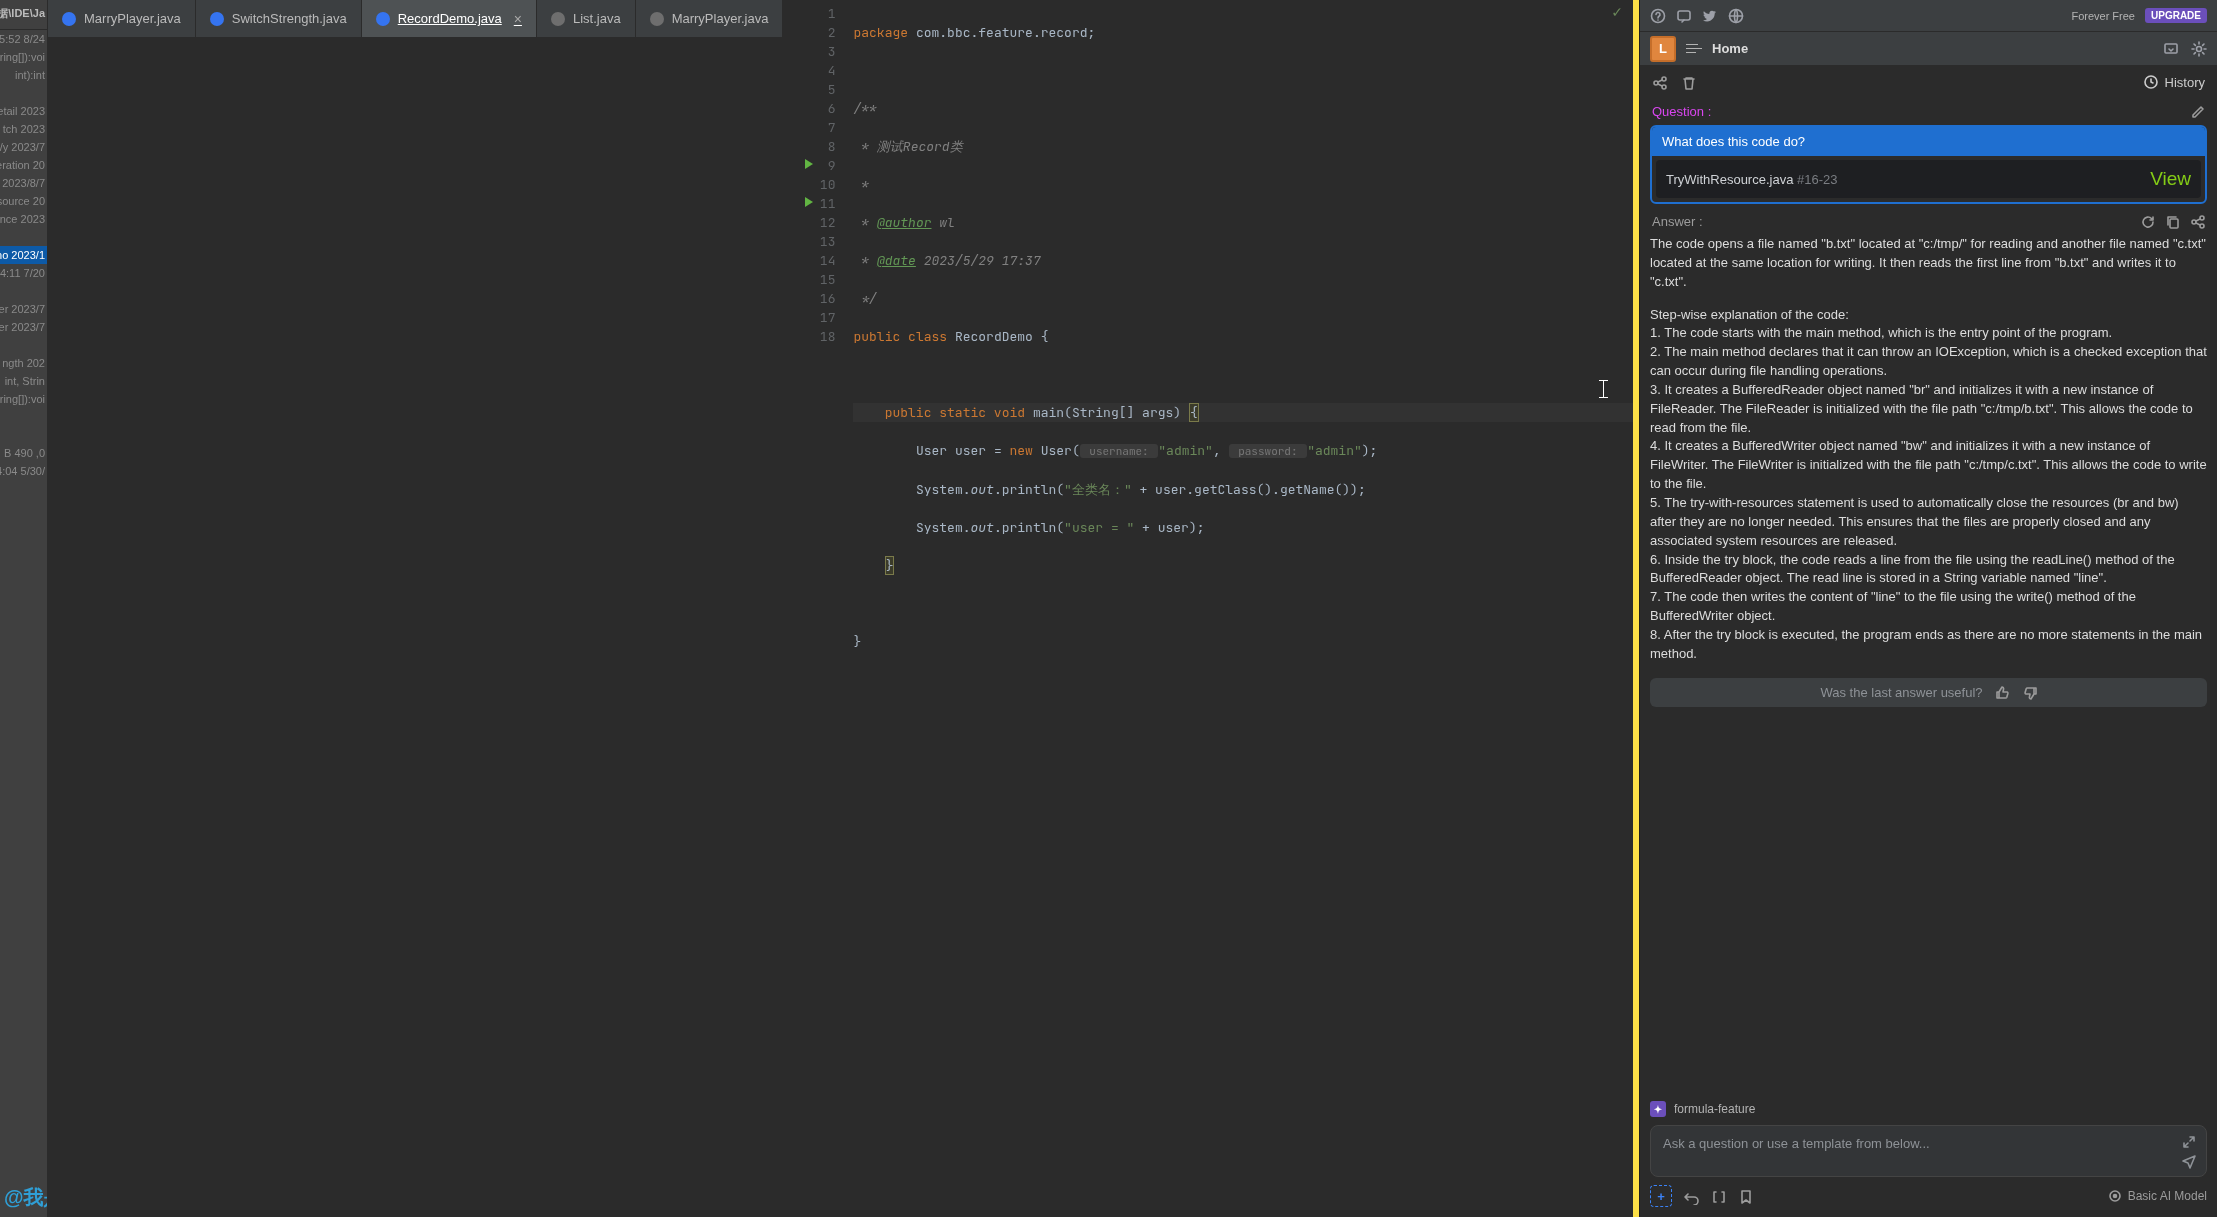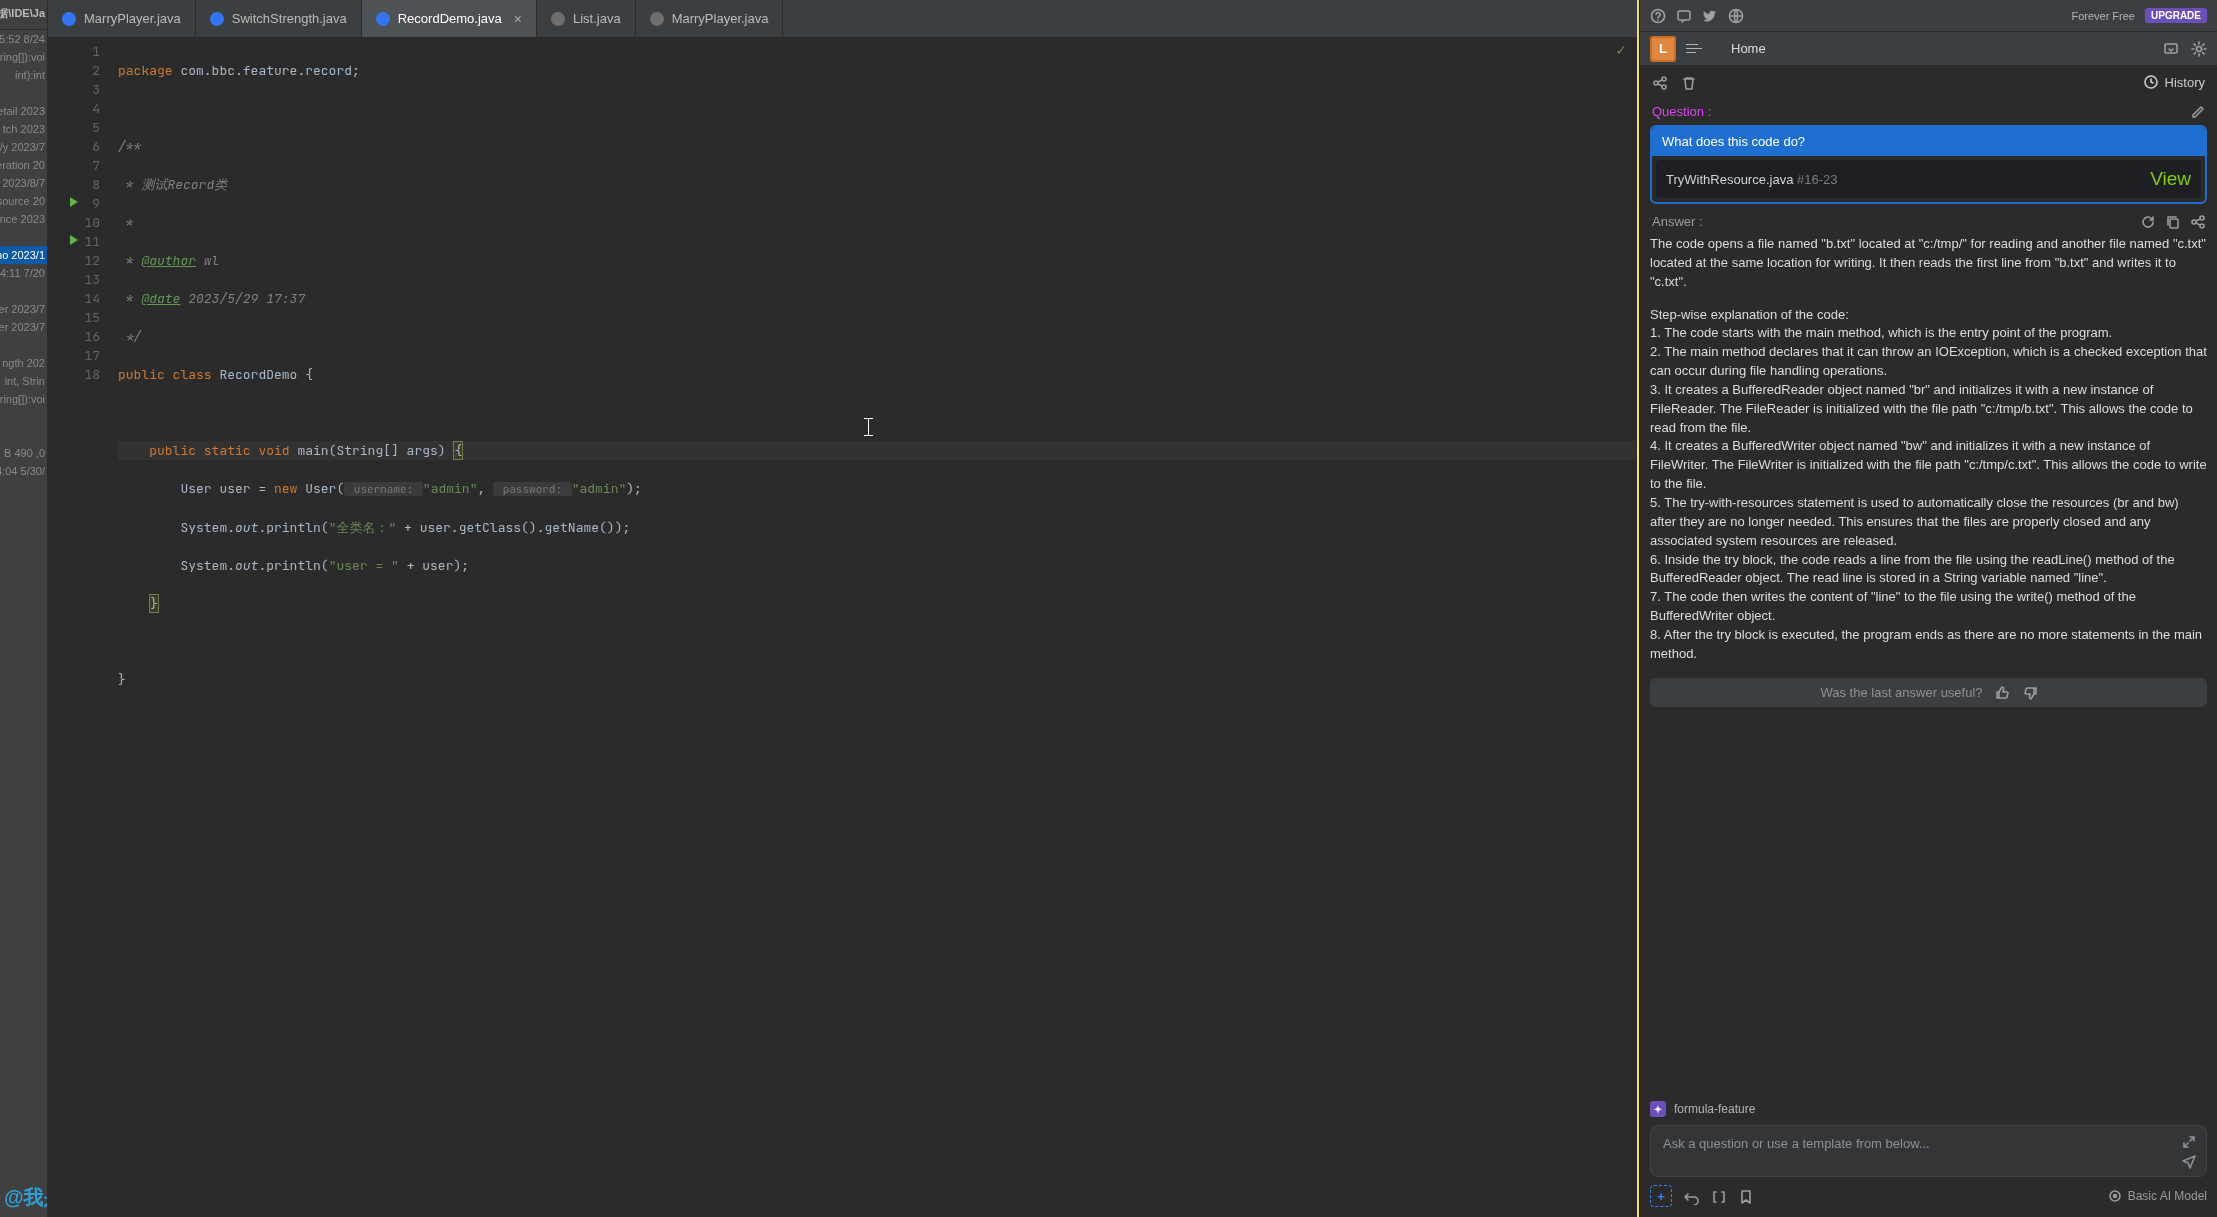--- a/index.html
+++ b/index.html
@@ -9,27 +9,27 @@
   
   .structure-panel {
     width: 48px; flex: 0 0 48px; background: #404040; border-right: 1px solid #2b2b2b;
     overflow: hidden; position: relative; color: #808080; font-size: 11px;
   }
   .structure-panel .row { white-space: nowrap; padding: 3px 2px; direction: rtl; text-align: right; color:#8a8a8a;}
   .structure-panel .row.sel { background:#0d5aa7; color:#fff; }
   .structure-panel .watermark { position: absolute; bottom: 6px; left: 4px; color:#2f9fd6; font-weight:bold; font-size:20px; direction:ltr; white-space:nowrap;}
 
   
-  .editor-area { flex: 1 1 auto; display: flex; flex-direction: column; min-width: 0; border-right:2px solid #fde047;justify-content:flex-end;}
+  .editor-area { flex: 1 1 auto; display: flex; flex-direction: row; min-width: 0; border-right:6px solid #fde047;justify-content:flex-end;}
   .tabs { display: flex; background: #3c3f41; height: 38px; align-items: stretch; border-bottom: 1px solid #2b2b2b; }
   .tab {
     display: flex; align-items: center; padding: 0 14px; gap: 8px; color: #bbb;
     border-right: 1px solid #2b2b2b; font-size: 13px; cursor: default;
   }
-  .tab.active { background: #4e5254; color: #fff; }
+  .tab.active { background: #4e5254; color: #fff; text-decoration: underline; }
   .tab .filetype-icon { width: 14px; height: 14px; border-radius: 50%; display:inline-block;}
   .ft-java { background:#3574f0; }
   .ft-other { background:#6e6e6e; border-radius:2px;}
   .tab .close { color:#aaa; font-size:14px; margin-left:4px;}
 
   .editor-body { flex:1; display:flex; overflow:hidden; position:relative; }
   .gutter { width:60px; background:#2b2b2b; text-align:right; padding:4px 8px 4px 4px; color:#606366; font-family: "JetBrains Mono","Consolas",monospace; font-size:13px; line-height:19px; user-select:none;}
   .gutter .ln { height:19px; position:relative;}
   .gutter .run { position:absolute; left:18px; top:3px; width:0; height:0; border-top:5px solid transparent; border-bottom:5px solid transparent; border-left:8px solid #62b543;}
   .code { flex:1; padding:4px 0 4px 10px; font-family:"JetBrains Mono","Consolas",monospace; font-size:13px; line-height:19px; white-space:pre; color:#a9b7c6; overflow:hidden; position:relative;}
@@ -50,21 +50,21 @@
   .assistant { width:578px; flex:0 0 578px; background:#2b2b2b; display:flex; flex-direction:column; border-left:1px solid #1e1e1e;justify-content:center;}
   .assistant-top { height:32px; background:#3c3f41; display:flex; align-items:center; padding:0 10px; gap:10px; border-bottom:1px solid #2b2b2b;}
   .assistant-top .spacer{flex:1;}
   .top-icon{width:16px;height:16px;color:#9da0a8; display:flex; align-items:center; justify-content:center;}
   .top-icon svg{width:16px;height:16px;stroke:#9da0a8;fill:none;stroke-width:1.5;}
   .forever{color:#b3b3b3;font-size:11px;}
   .upgrade{background:#6b4fbb;color:#fff;font-size:10px;padding:2px 6px;border-radius:3px;font-weight:bold;}
 
   .assistant-header{height:34px; background:#3c3f41; display:flex; align-items:center; padding:0 10px; gap:10px; border-bottom:1px solid #2b2b2b;}
   .avatar-l{width:26px;height:26px;background:#e0863e;border:2px solid #c56e2a;color:#fff;display:flex;align-items:center;justify-content:center;font-weight:bold;border-radius:3px;}
-  .home-label{color:#ddd;font-size:13px;font-weight:400;margin-left:19px;}
+  .home-label{color:#ddd;font-size:13px;font-weight:700;}
   .hamburger{display:flex;flex-direction:column;gap:3px;}
   .hamburger span{display:block;height:1px;background:#b3b3b3;}
   .hamburger span:nth-child(1){width:12px;} .hamburger span:nth-child(2){width:16px;} .hamburger span:nth-child(3){width:10px;}
   .header-right-icons{margin-left:auto;display:flex;gap:12px;}
 
   .assistant-sub{display:flex;align-items:center;padding:8px 12px;gap:14px;color:#b3b3b3;}
   .assistant-sub .spacer{flex:1;}
   .history-link{color:#ccc;font-size:13px;display:flex;align-items:center;gap:6px;}
 
   .qa-area{flex:1;overflow-y:auto;padding:0 10px;}

